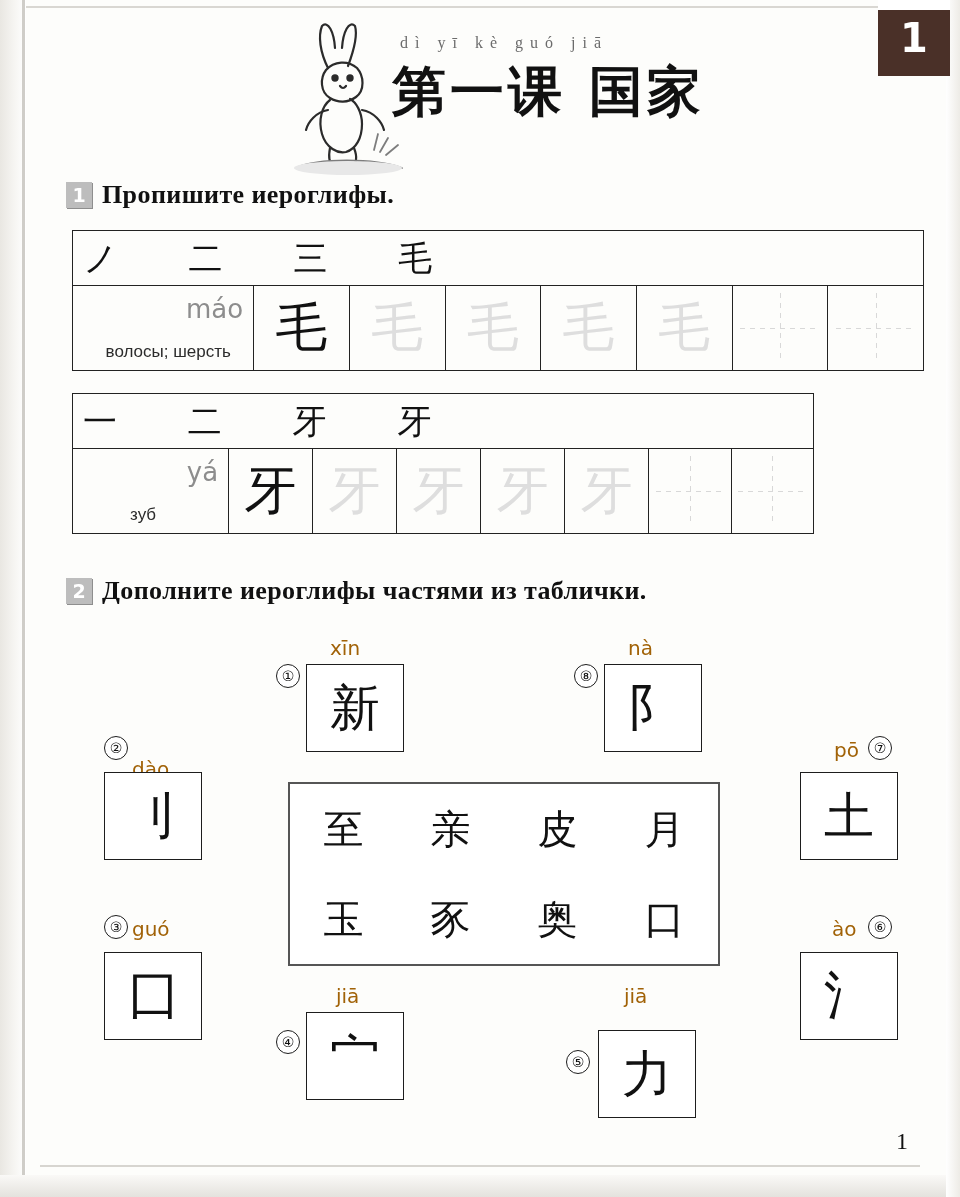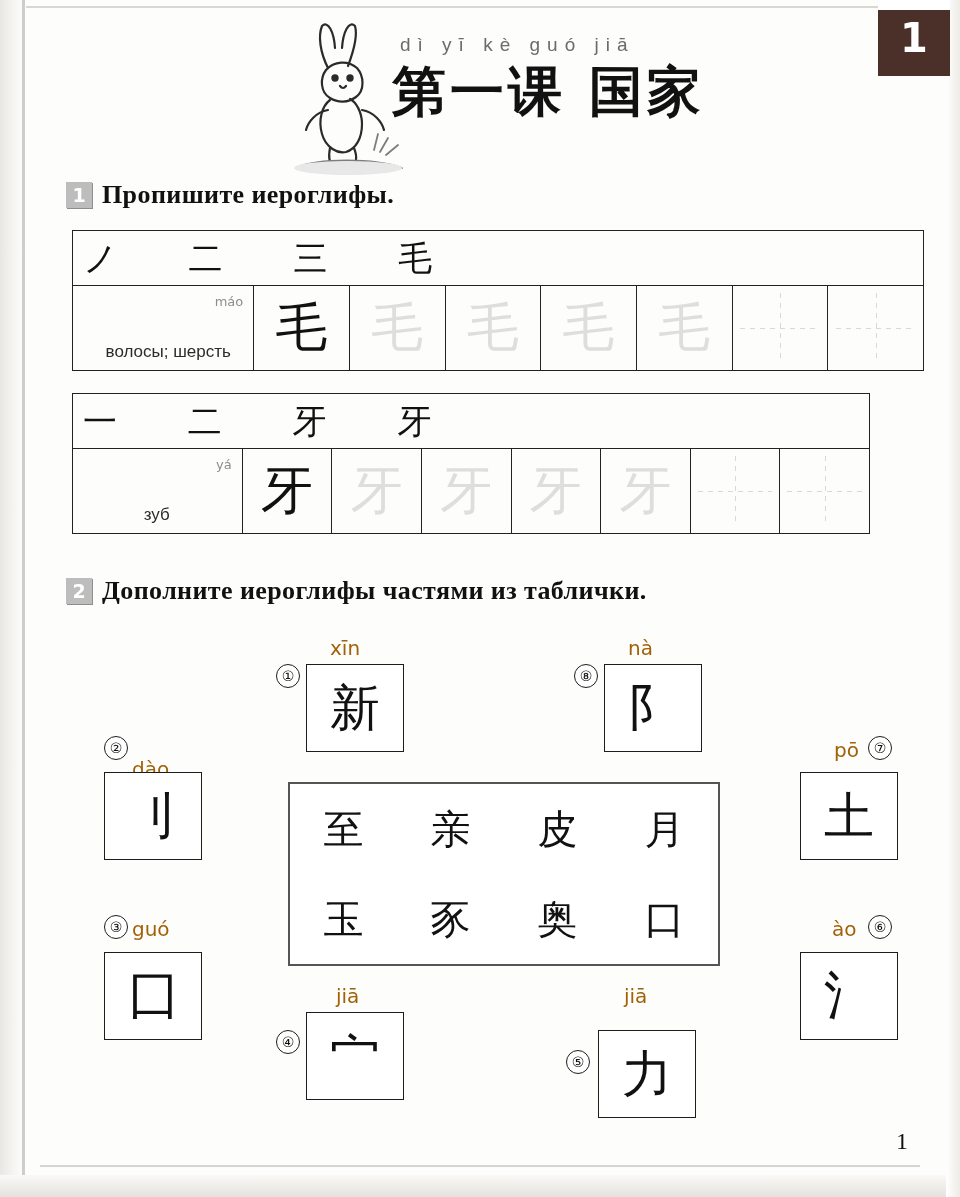--- a/index.html
+++ b/index.html
@@ -81,22 +81,22 @@
 
   
   .header {
     position: absolute;
     left: 250px; top: 14px;
     width: 470px; height: 160px;
   }
   .pinyin-title {
     position: absolute;
     left: 150px; top: 20px;
-    font-family: Liberation Sans, sans-serif;
-    font-size: 19px;
+    font-family: Liberation Serif, serif;
+    font-size: 16px;
     color: #6b6b6b;
     letter-spacing: 7px;
   }
   .cn-title {
     position: absolute;
     left: 142px; top: 42px;
     font-family: "DejaVu Sans", sans-serif;
     font-size: 54px;
     font-weight: bold;
     color: #111;
@@ -161,21 +161,21 @@
   }
   .label-cell {
     width: 160px;
     vertical-align: middle;
     position: relative;
   }
   .label-pinyin {
     position: absolute;
     right: 10px; top: 8px;
     font-family: "DejaVu Sans", sans-serif;
-    font-size: 13px;
+    font-size: 26px;
     color: #8d8d8d;
   }
   .label-ru {
     position: absolute;
     right: 10px; bottom: 8px;
     font-family: "Liberation Sans", sans-serif;
     font-size: 17px;
     color: #2b2b2b;
     text-align: center;
     line-height: 20px;
@@ -347,21 +347,21 @@
       <td class="empty-cell">
             <span class="guide"></span>
           </td>
       <td class="empty-cell">
             <span class="guide"></span>
           </td>
     </tr>
   </tbody>
     </table>
 
-  <table class="wtable" style="left:72px; top:393px; width:798px;border-radius:30px;">
+  <table class="wtable" style="left:72px; top:393px; width:742px;border-radius:30px;">
     <tbody>
         <tr class="stroke-row">
       <td class="stroke-cell" colspan="8">一 二 牙 牙</td>
     </tr>
     <tr>
       <td class="label-cell">
         <span class="label-pinyin">yá</span>
         <span class="label-ru">зуб</span>
       </td>
       <td class="glyph-cell">牙</td>

